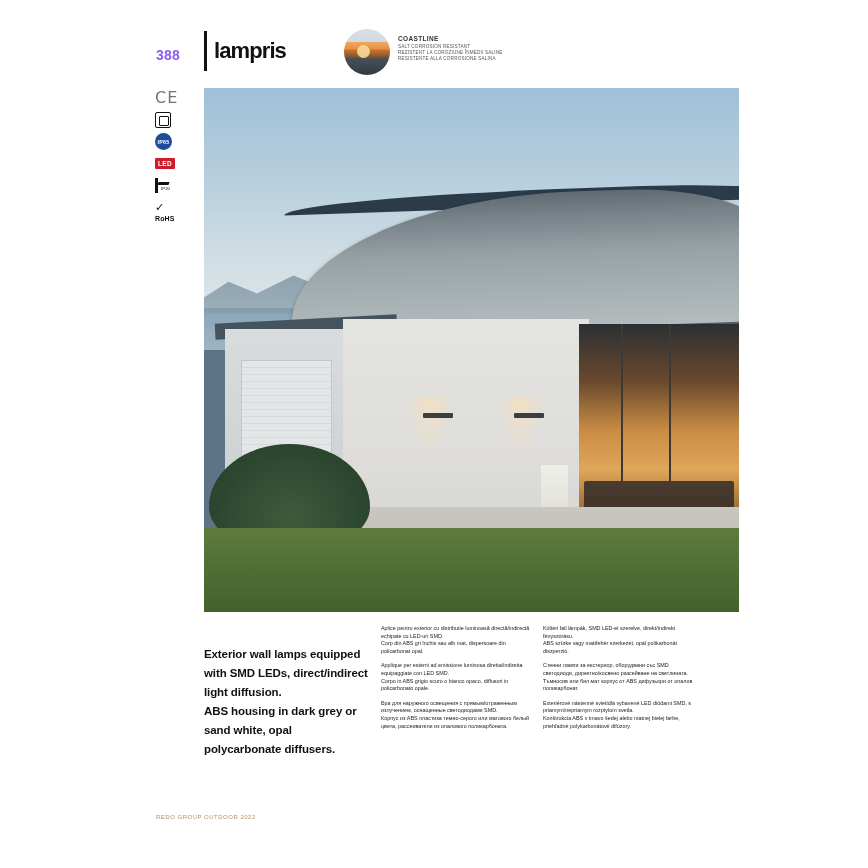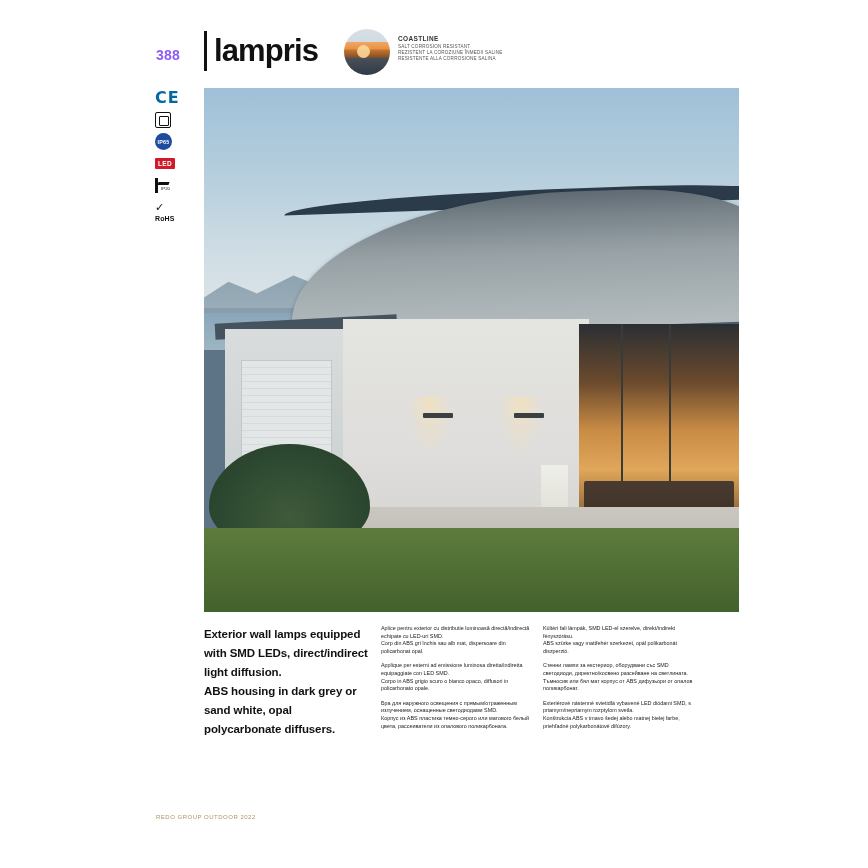--- a/index.html
+++ b/index.html
@@ -29,21 +29,21 @@
     left: 204px;
     top: 31px;
     width: 3px;
     height: 40px;
     background: #111;
   }
   .brand-title {
     position: absolute;
     left: 214px;
     top: 31px;
-    font-size: 31px;
+    font-size: 22px;
     font-weight: bold;
     letter-spacing: -0.9px;
     color: #111;
     line-height: 40px;
   }
 
   
   .coastline {
     position: absolute;
     left: 344px;
@@ -99,23 +99,23 @@
     width: 40px;
   }
   .icon-cell {
     height: 19px;
     display: flex;
     align-items: center;
     margin-bottom: 3px;
   }
   .ce-mark {
     font-size: 16px;
-    font-weight: bold;
+    font-weight: normal;
     letter-spacing: 1px;
-    color: #0369a1;
+    color: #737373;
     font-family: "DejaVu Sans", sans-serif;
   }
   .sq-icon {
     width: 16px; height: 16px;
     border: 1.4px solid #111;
     border-radius: 2px;
     position: relative;
   }
   .sq-icon:after {
     content: "";
@@ -327,20 +327,21 @@
   }
   .col { position: absolute; top: 0; }
   .col-en {
     left: 0;
     width: 165px;
     font-size: 11.5px;
     font-weight: bold;
     line-height: 19px;
     letter-spacing: -0.1px;
     color: #111;
+    margin-top: 20px;
   }
   .col-small {
     width: 150px;
     font-size: 5.4px;
     line-height: 7.6px;
     color: #222;
   }
   .col-mid { left: 177px; }
   .col-right { left: 339px; }
   .col-small p { margin: 0 0 7px 0; }

